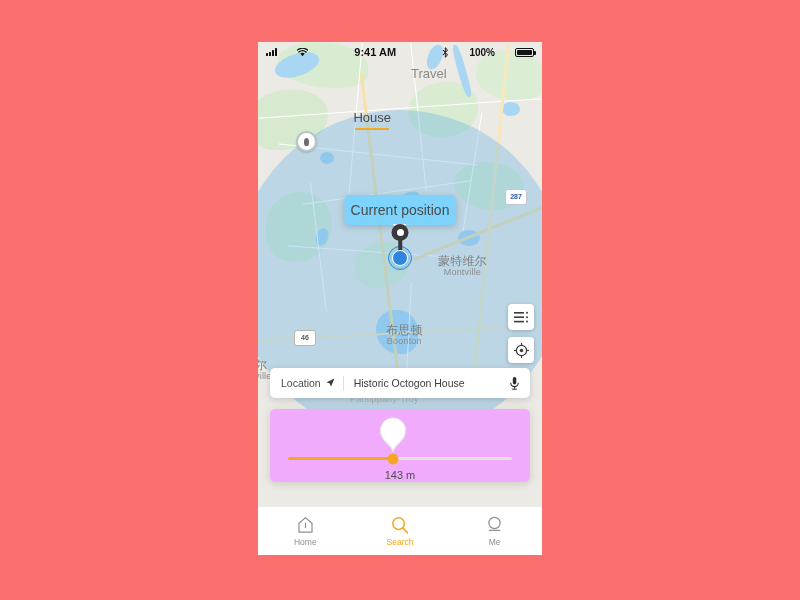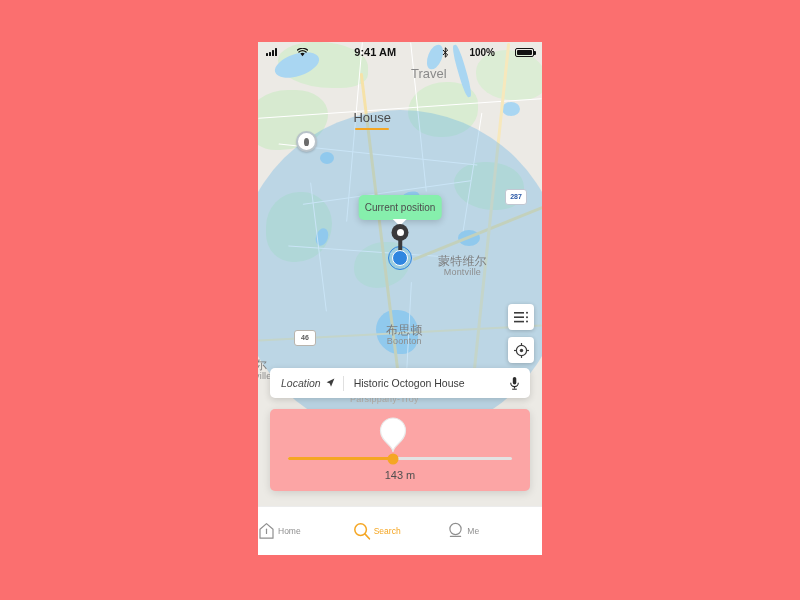--- a/index.html
+++ b/index.html
@@ -159,24 +159,24 @@
   .tab.active::after {
     content:''; position:absolute; left:2px; right:2px; bottom:0;
     height:2px; background:#F5A623; border-radius:1px;
   }
 
   
   .tooltip {
     position: absolute;
     left: 50%; top: 153px;
     transform: translateX(-50%);
-    background: #86efac;
+    background: #7dd3fc;
     border-radius: 5px;
     padding: 7px 6px;
-    font-size: 10px;
+    font-size: 14px;
     color: #4c4c4c;
     box-shadow: 0 2px 7px rgba(0,0,0,0.18);
     white-space: nowrap;
   }
   .tooltip::after {
     content:''; position:absolute;
     left:50%; bottom:-6px; transform:translateX(-50%);
     border-left:7px solid transparent;
     border-right:7px solid transparent;
     border-top:7px solid #ffffff;
@@ -223,35 +223,34 @@
     height:30px; background:#ffffff; border-radius:5px;
     box-shadow:0 2px 7px rgba(0,0,0,0.16);
     display:flex; align-items:center;
     box-sizing:border-box;
   }
   .sb-loc{
     display:flex; align-items:center; gap:5px;
     padding:0 8px 0 11px;
     font-size:10.5px; color:#4a4a4a; white-space:nowrap;
     cursor:pointer;
-    font-style:italic;
   }
   .sb-div{ width:1px; height:15px; background:#e0e0e0; }
   .sb-input{
     flex:1; padding:0 8px 0 10px;
     font-size:10.5px; color:#3c3c3c;
     border:none; outline:none; background:transparent;
     font-family:"Liberation Sans", sans-serif;
   }
   .sb-mic{ padding:0 11px 0 4px; display:flex; align-items:center; cursor:pointer;}
 
   
   .slider-card{
     position:absolute; left:12px; right:12px; top:367px;
-    height:82px; background:#fca5a5; border-radius:5px;
+    height:73px; background:#f0abfc; border-radius:5px;
     box-shadow:0 2px 8px rgba(0,0,0,0.13);
   }
   .slider-wrap{
     position:absolute; left:18px; right:18px; top:48px; height:3px;
   }
   .slider-track{
     position:absolute; left:0; right:0; top:0; height:2.5px;
     background:#e3e3e3; border-radius:2px;
   }
   .slider-fill{
@@ -274,21 +273,21 @@
     text-align:center; font-size:11px; color:#4f4f4f;
   }
 
   
   .bottomnav{
     position:absolute; left:0; bottom:0; width:284px; height:48px;
     background:#ffffff; border-top:1px solid #ececec;
     display:flex; align-items:center;
   }
   .nav-item{
-    flex:1; display:flex; 
+    flex:1; display:flex; flex-direction:column;
     align-items:center; gap:3px; cursor:pointer;
   }
   .nav-label{ font-size:8.5px; color:#8f8f8f; }
   .nav-item.active .nav-label{ color:#F5A623; }
 </style>
 </head>
 <body>
 
 <div id="stage">
   <div id="phone">

